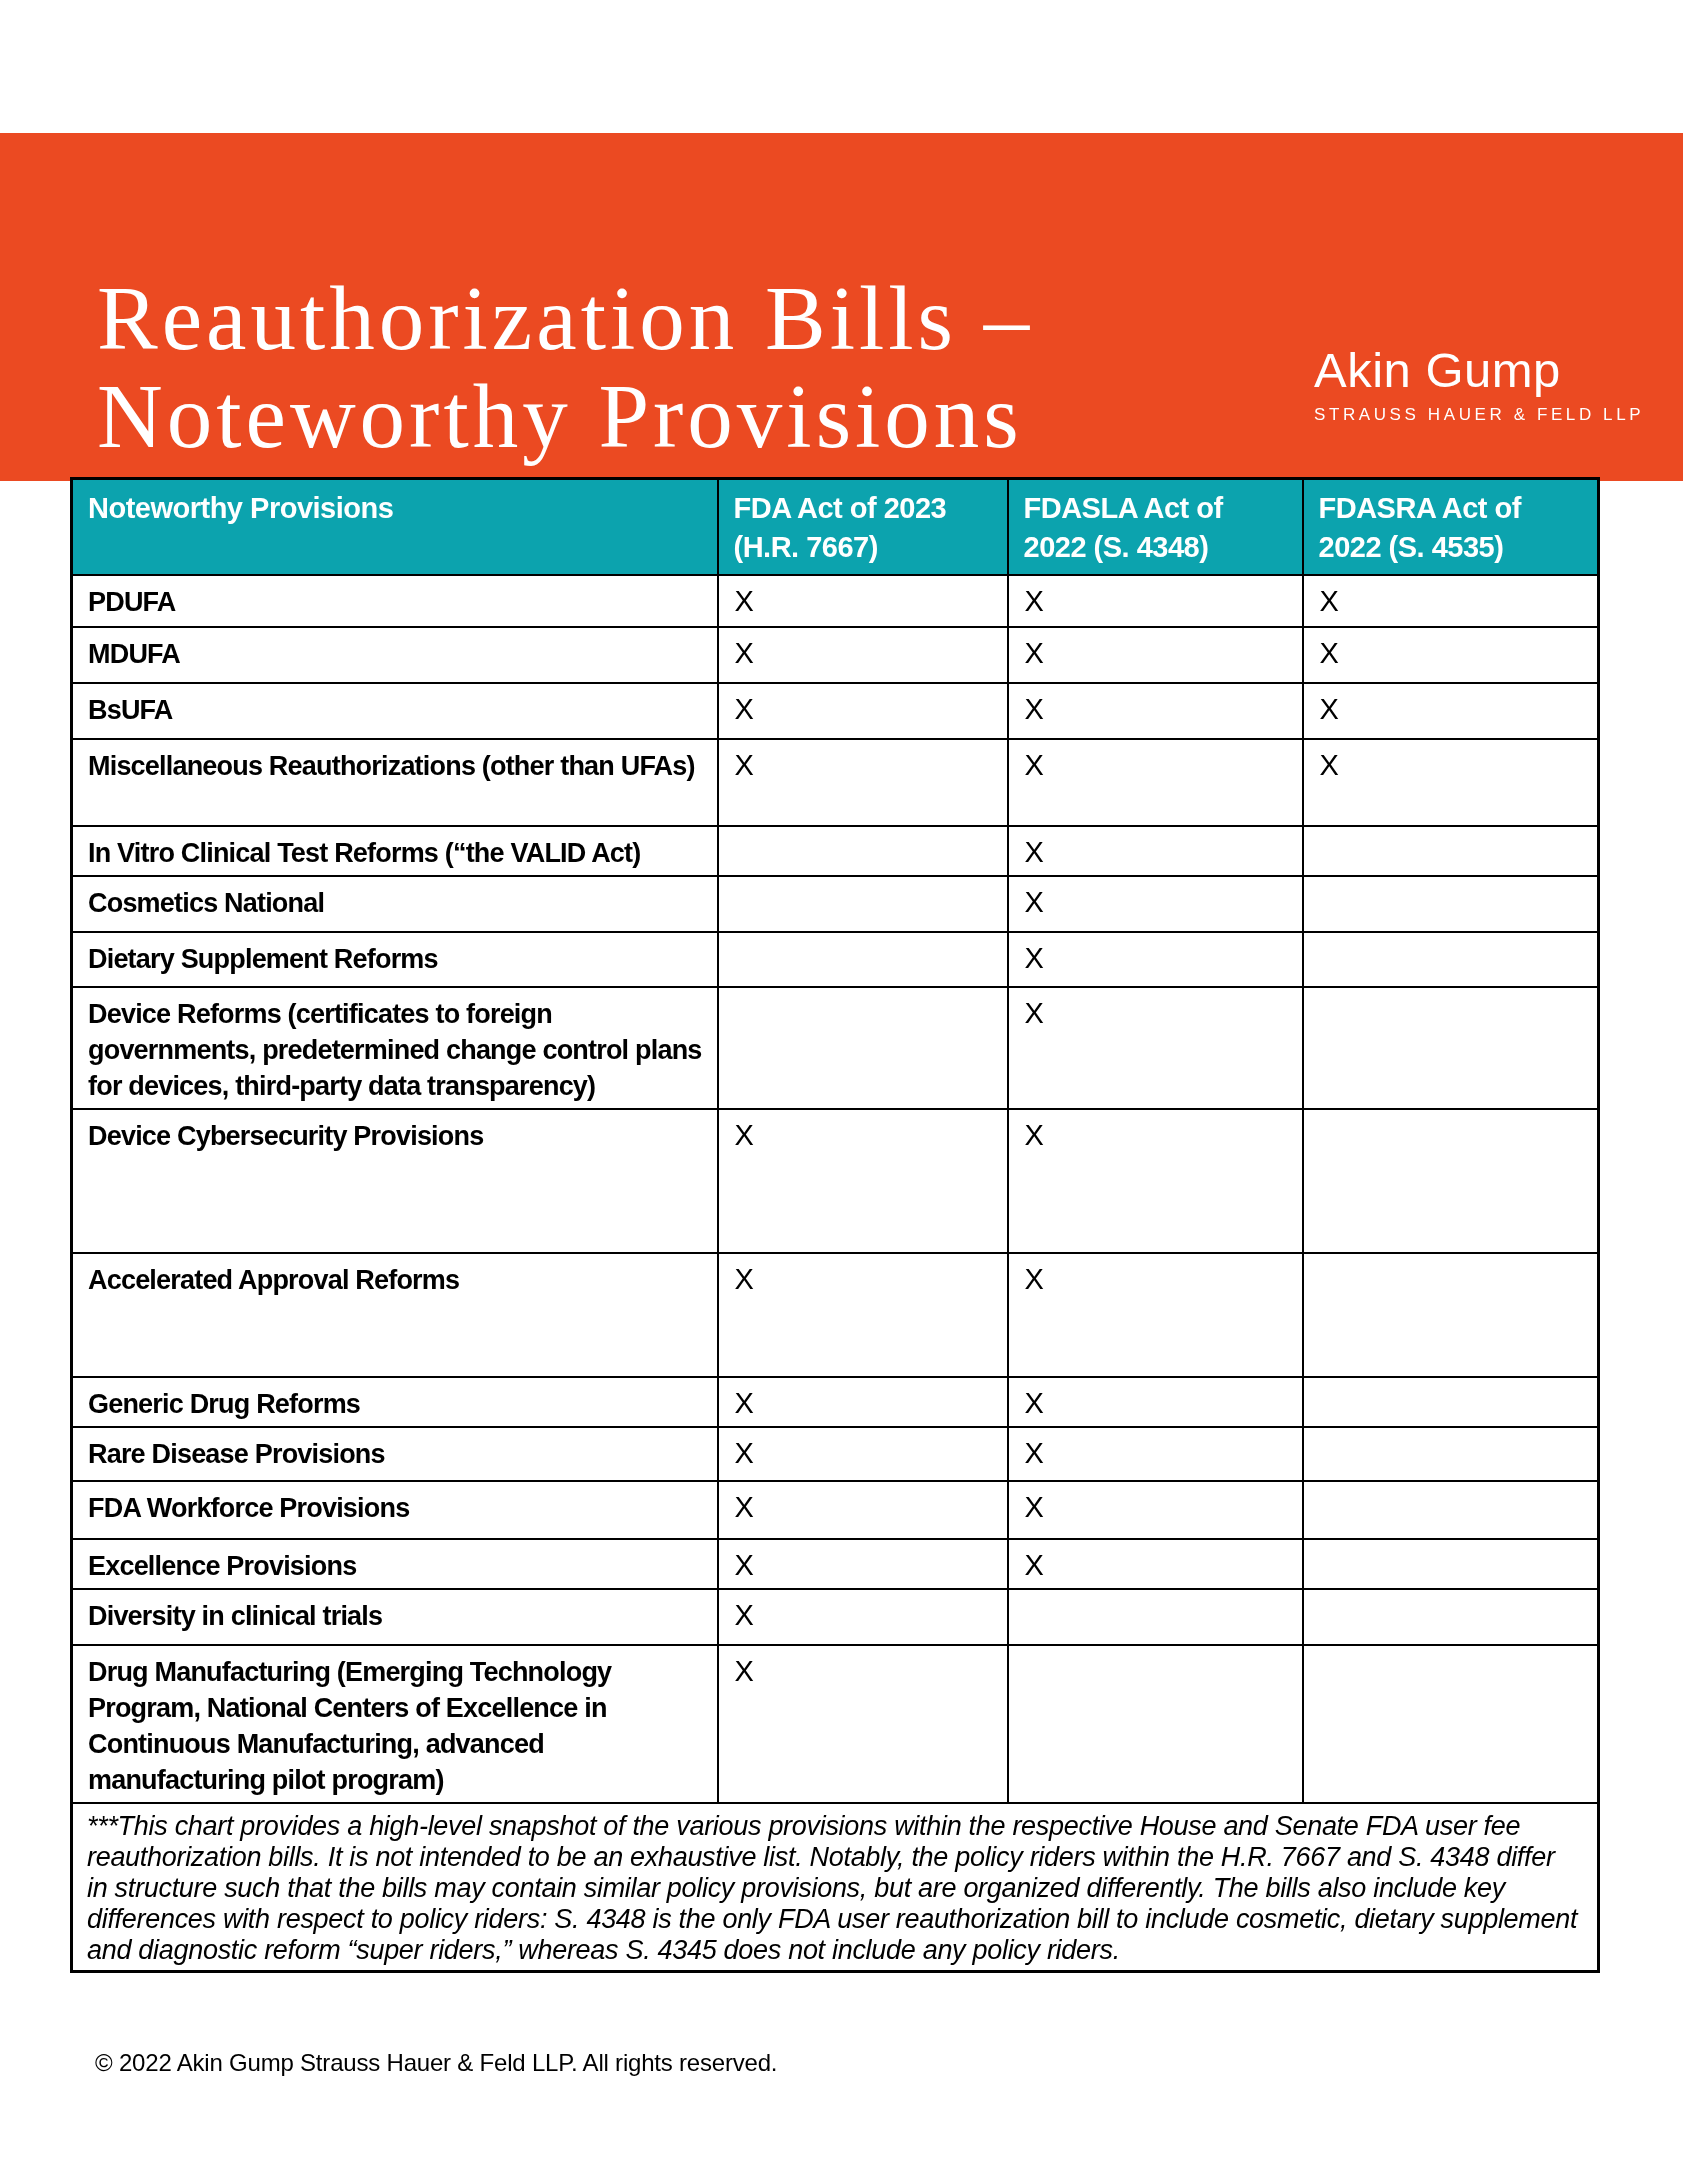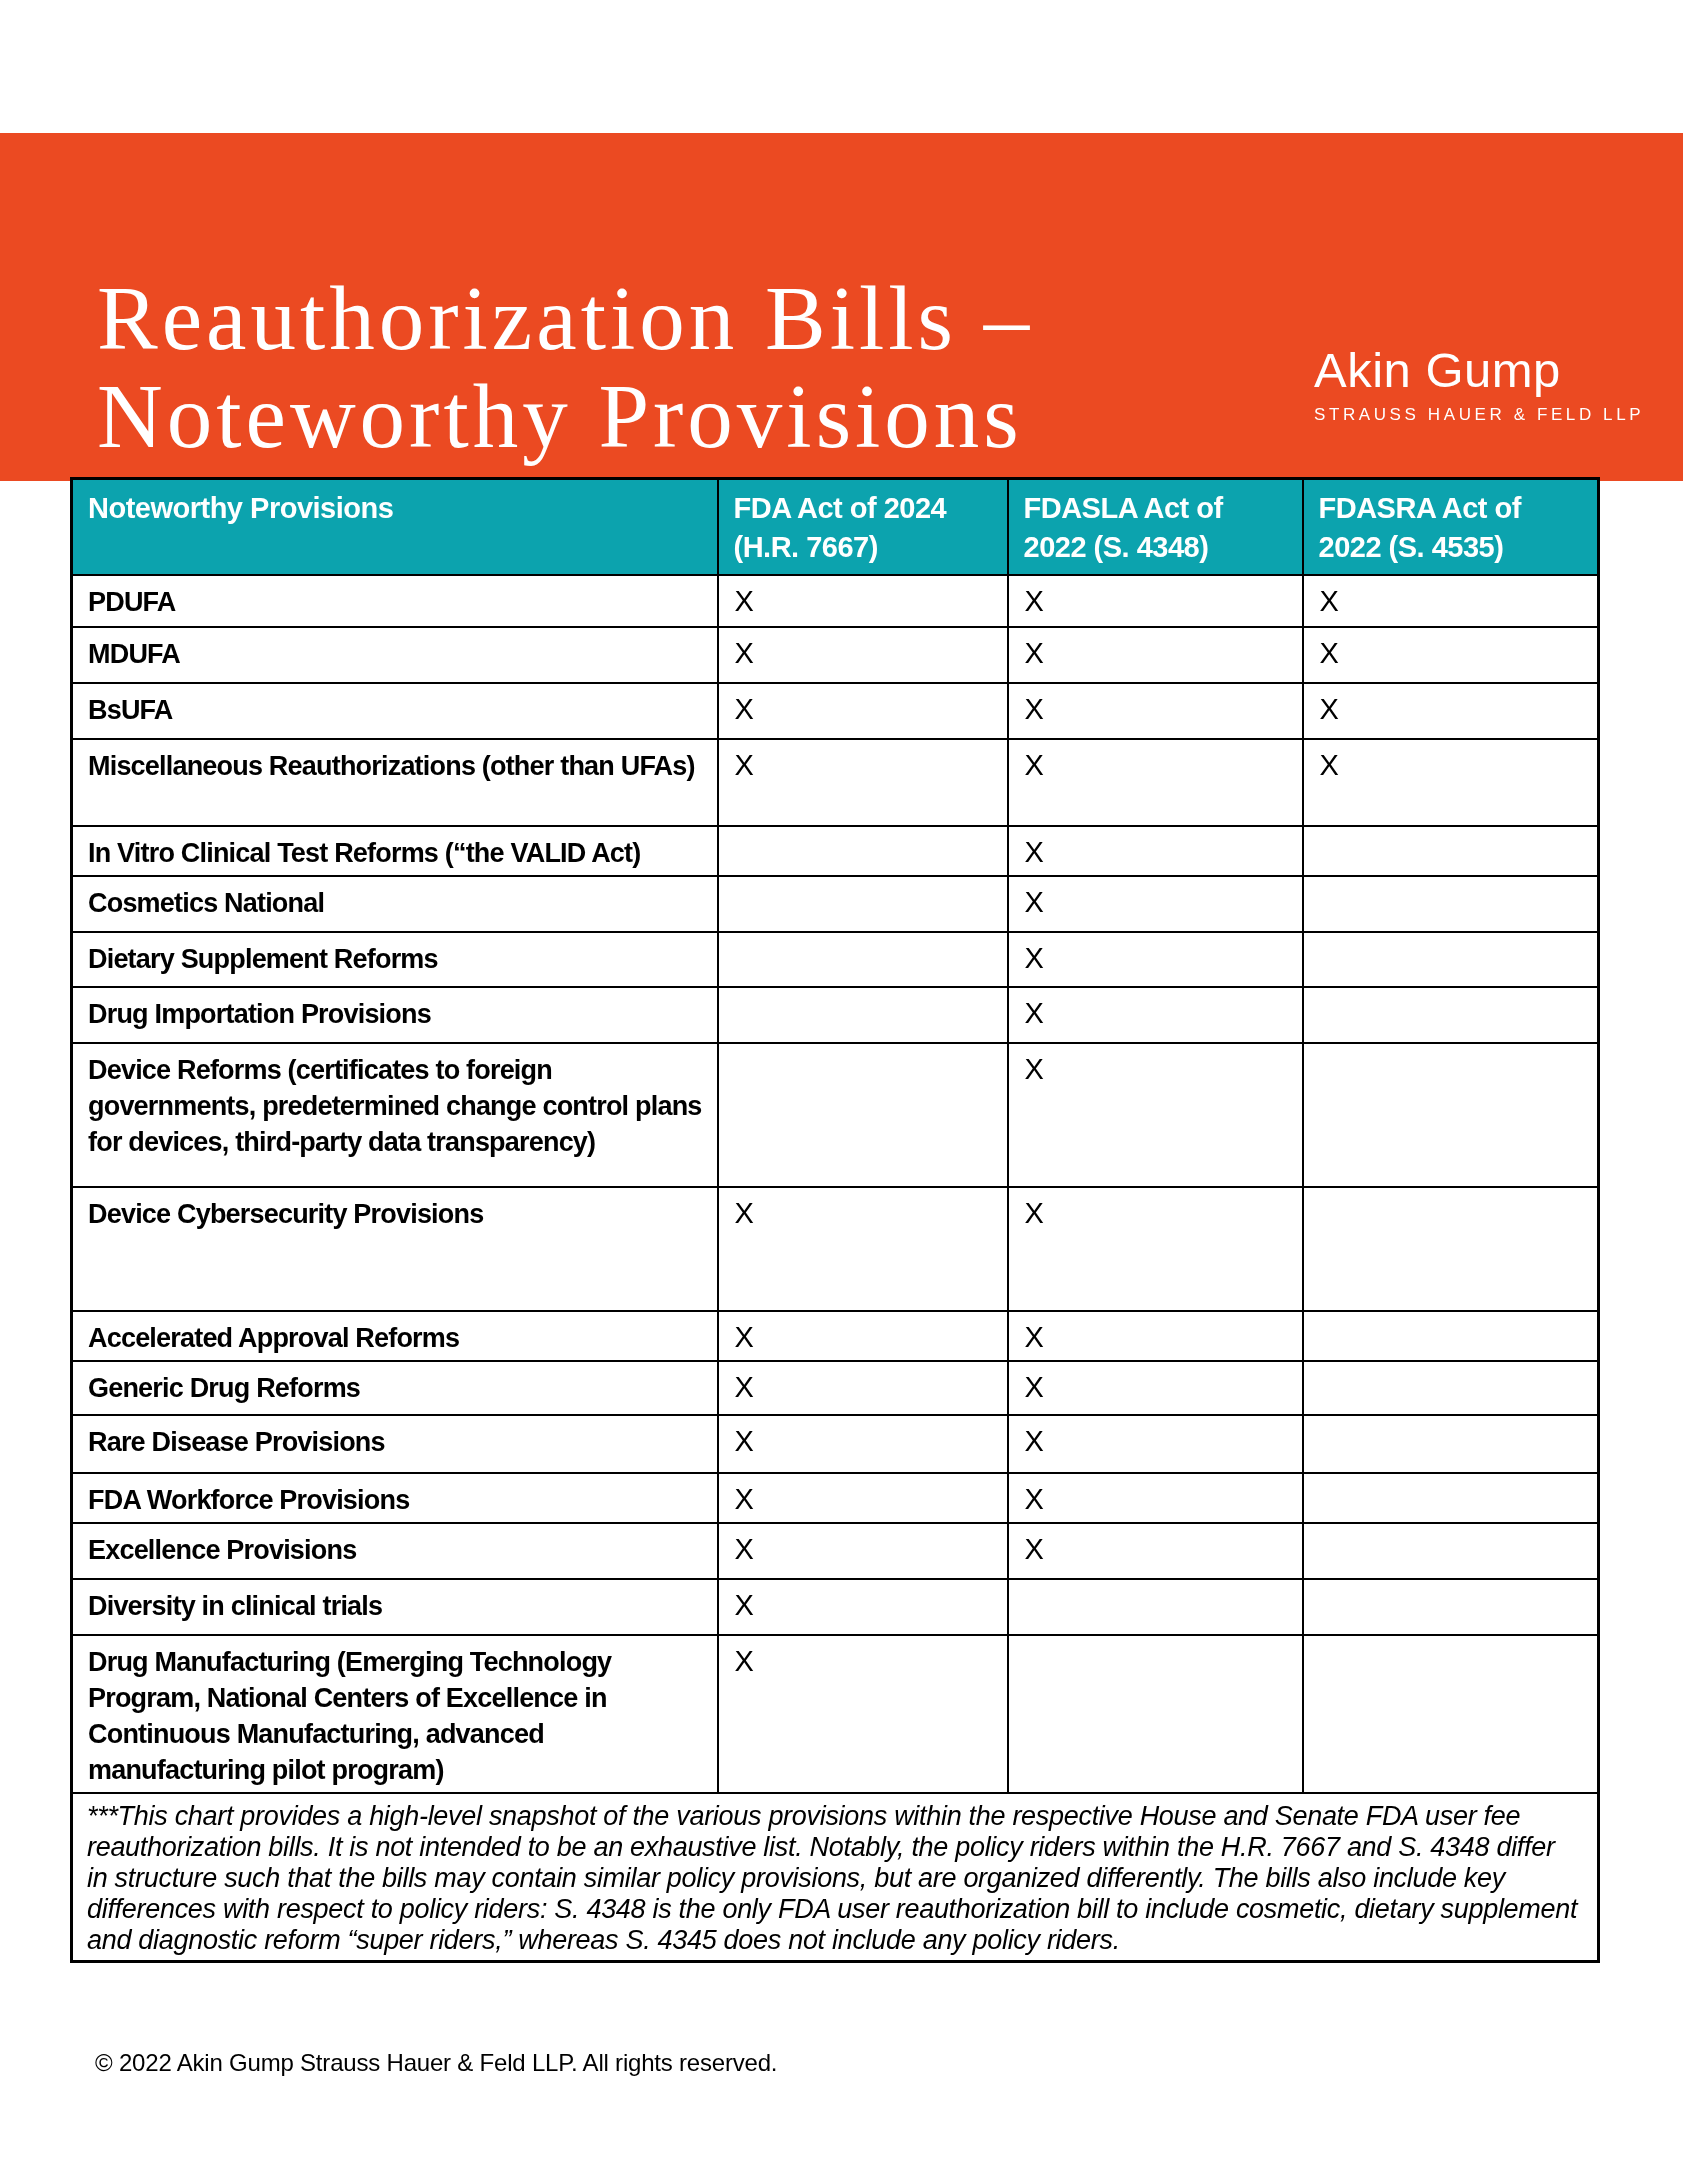--- a/index.html
+++ b/index.html
@@ -164,21 +164,21 @@
         <col class="c3">
         <col class="c4">
     </colgroup>
     <thead>
       <tr>
         <th>
           <span class="h-line">Noteworthy Provisions</span>
           <span class="h-line"></span>
         </th>
         <th>
-          <span class="h-line">FDA Act of 2024</span>
+          <span class="h-line">FDA Act of 2023</span>
           <span class="h-line">(H.R. 7667)</span>
         </th>
         <th>
           <span class="h-line">FDASLA Act of</span>
           <span class="h-line">2022 (S. 4348)</span>
         </th>
         <th>
           <span class="h-line">FDASRA Act of</span>
           <span class="h-line">2022 (S. 4535)</span>
         </th>
@@ -227,26 +227,20 @@
     <td class="mark"></td>
   </tr>
 
   <tr>
     <td class="lbl">Dietary Supplement Reforms</td>
     <td class="mark"></td>
     <td class="mark">X</td>
     <td class="mark"></td>
   </tr>
 
-  <tr>
-    <td class="lbl">Drug Importation Provisions</td>
-    <td class="mark"></td>
-    <td class="mark">X</td>
-    <td class="mark"></td>
-  </tr>
 
   <tr>
     <td class="lbl">Device Reforms (certificates to foreign governments, predetermined change control plans for devices, third-party data transparency)</td>
     <td class="mark"></td>
     <td class="mark">X</td>
     <td class="mark"></td>
   </tr>
 
 
   <tr>

